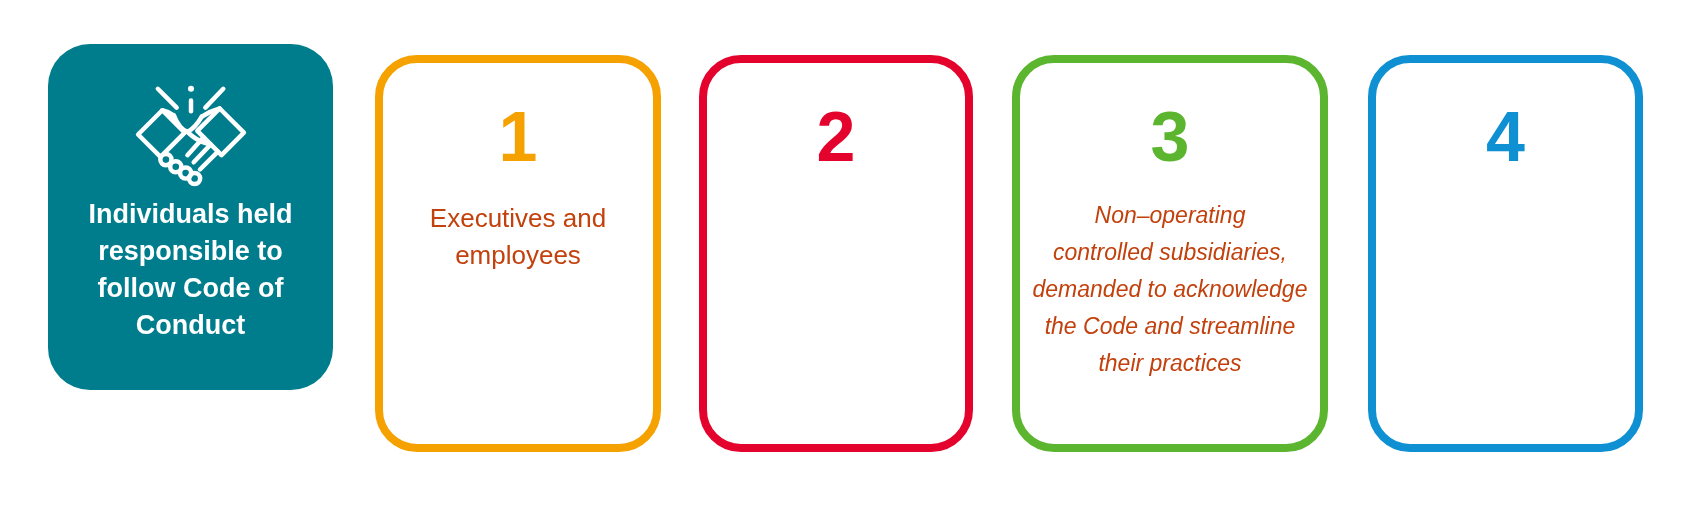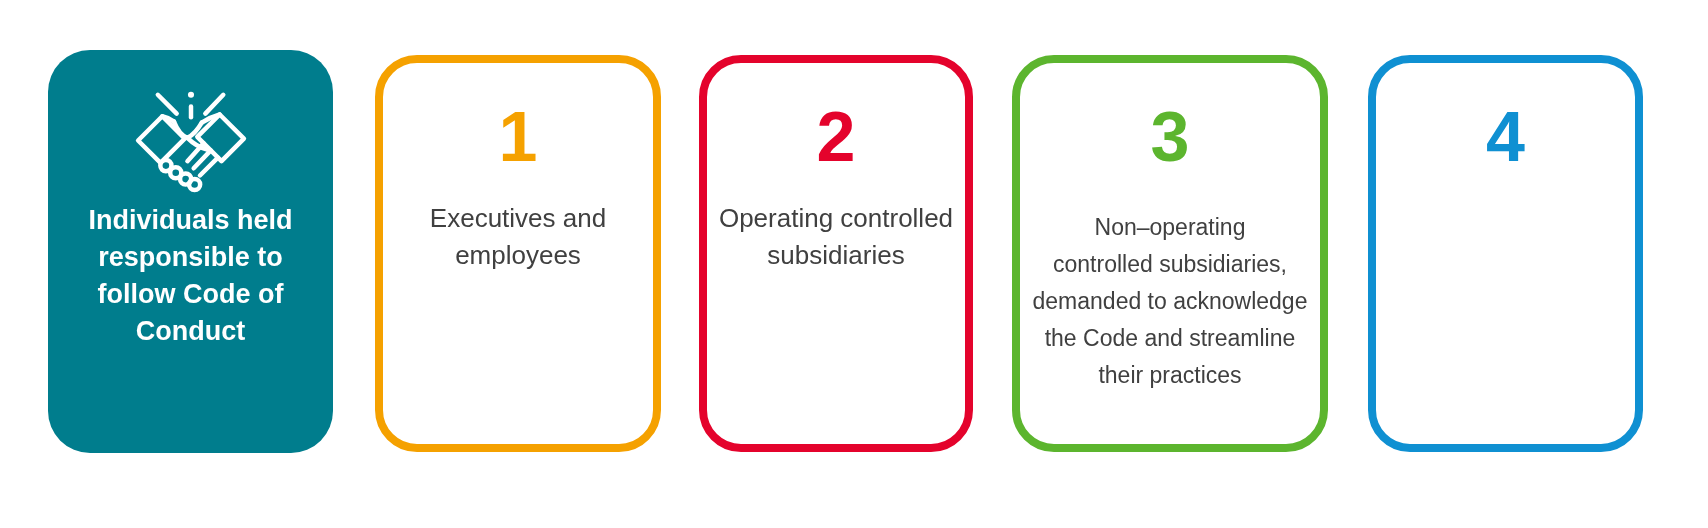--- a/index.html
+++ b/index.html
@@ -24,22 +24,22 @@
     align-items: center;
     text-align: center;
   }
   .card.outlined {
     top: 55px;
     height: 397px;
     background: #ffffff;
     border: 8px solid #cccccc; 
   }
   .card.filled {
-    top: 50px;
-    height: 403px;
+    top: 44px;
+    height: 346px;
   }
   #card-intro   { left: 48px;   width: 285px; }
   #card-step-1  { left: 375px;  width: 286px; }
   #card-step-2  { left: 699px;  width: 274px; }
   #card-step-3  { left: 1012px; width: 316px; }
   #card-step-4  { left: 1368px; width: 275px; }
 
   .icon-wrap {
     margin-top: 33px;
     height: 114px;
@@ -58,27 +58,28 @@
   .step-number {
     margin-top: 38px;
     font-size: 70px;
     line-height: 72px;
     font-weight: 700;
   }
   .step-label {
     margin-top: 27px;
     font-size: 26px;
     line-height: 37px;
-    color: #404040;
+    color: #c2410c;
     white-space: pre-line;
   }
   #card-step-3 .step-label {
-    margin-top: 36px;
+    margin-top: 24px;
     font-size: 23px;
     line-height: 37px;
+    font-style: italic;
   }
 </style>
 </head>
 <body>
 
 <div class="canvas">
 
   <div class="card filled" id="card-intro" style="background: rgb(0, 125, 141);">
     <div class="icon-wrap">
       <svg viewBox="0 0 140 126" width="126" height="113" fill="none" stroke="#ffffff" stroke-width="5" stroke-linecap="round" stroke-linejoin="round">
@@ -116,22 +117,20 @@
   </div>
 
   <div class="card outlined" id="card-step-1" style="border-color: rgb(245, 161, 0);">
     <div class="step-number" style="color: rgb(245, 161, 0);">1</div>
     <div class="step-label">Executives and
 employees</div>
   </div>
 
   <div class="card outlined" id="card-step-2" style="border-color: rgb(228, 3, 44);">
     <div class="step-number" style="color: rgb(228, 3, 44);">2</div>
-    <div class="step-label">Operating controlled
-subsidiaries</div>
   </div>
 
   <div class="card outlined" id="card-step-3" style="border-color: rgb(92, 181, 46);">
     <div class="step-number" style="color: rgb(92, 181, 46);">3</div>
     <div class="step-label">Non–operating
 controlled subsidiaries,
 demanded to acknowledge
 the Code and streamline
 their practices</div>
   </div>

